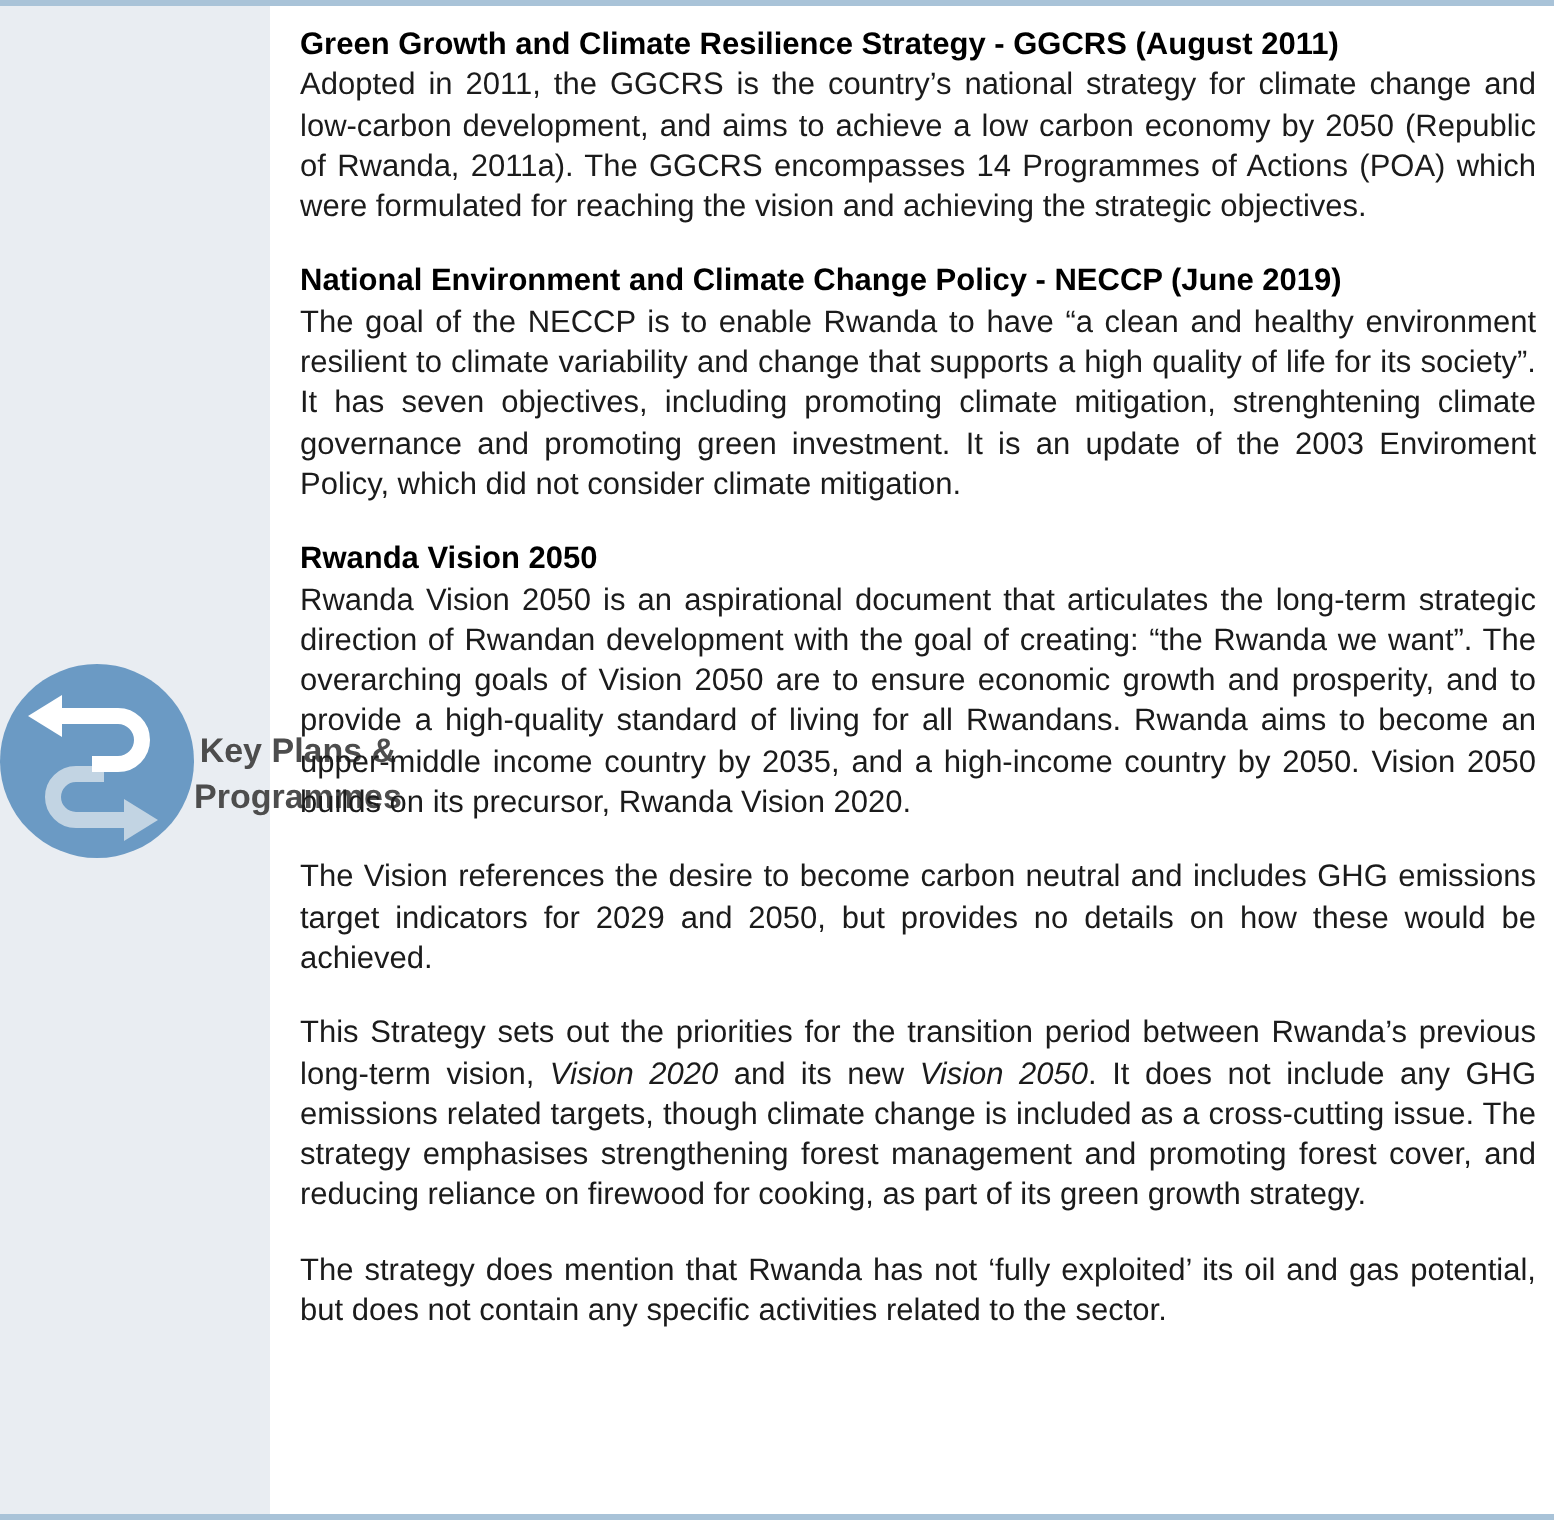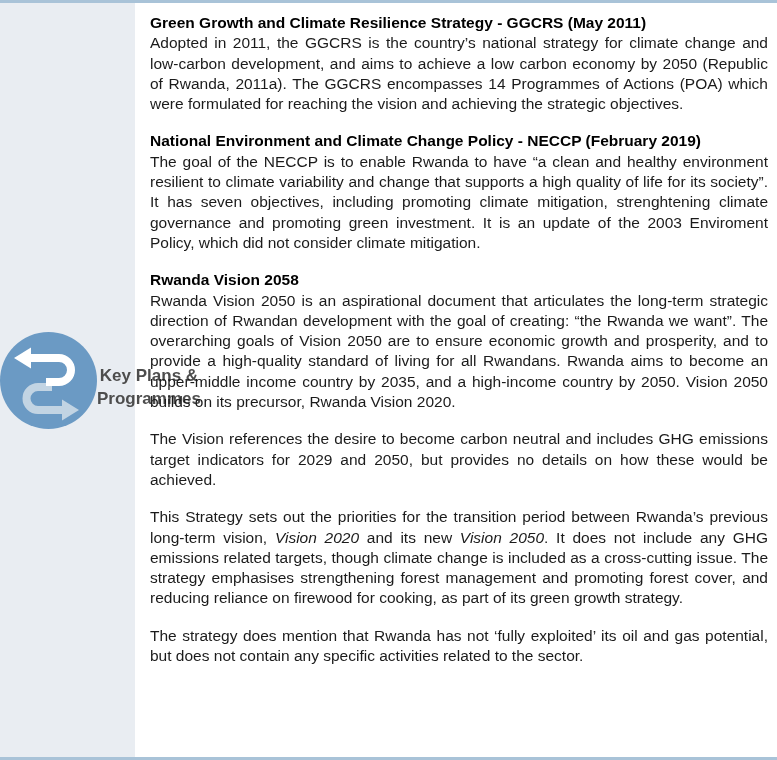--- a/index.html
+++ b/index.html
@@ -94,31 +94,31 @@
       </div>
       <div class="sidebar-label">
         <span>Key Plans &amp;</span><br>
         <span>Programmes</span>
       </div>
     </aside>
 
     <main class="content">
 
       <section>
-        <h2>Green Growth and Climate Resilience Strategy - GGCRS (May 2011)</h2>
+        <h2>Green Growth and Climate Resilience Strategy - GGCRS (August 2011)</h2>
         <p>Adopted in 2011, the GGCRS is the country’s national strategy for climate change and low-carbon development, and aims to achieve a low carbon economy by 2050 (Republic of Rwanda, 2011a). The GGCRS encompasses 14 Programmes of Actions (POA) which were formulated for reaching the vision and achieving the strategic objectives.</p>
       </section>
 
       <section>
-        <h2>National Environment and Climate Change Policy - NECCP (February 2019)</h2>
+        <h2>National Environment and Climate Change Policy - NECCP (June 2019)</h2>
         <p>The goal of the NECCP is to enable Rwanda to have “a clean and healthy environment resilient to climate variability and change that supports a high quality of life for its society”. It has seven objectives, including promoting climate mitigation, strenghtening climate governance and promoting green investment. It is an update of the 2003 Enviroment Policy, which did not consider climate mitigation.</p>
       </section>
 
       <section>
-        <h2>Rwanda Vision 2058</h2>
+        <h2>Rwanda Vision 2050</h2>
         <p>Rwanda Vision 2050 is an aspirational document that articulates the long-term strategic direction of Rwandan development with the goal of creating: “the Rwanda we want”. The overarching goals of Vision 2050 are to ensure economic growth and prosperity, and to provide a high-quality standard of living for all Rwandans. Rwanda aims to become an upper-middle income country by 2035, and a high-income country by 2050. Vision 2050 builds on its precursor, Rwanda Vision 2020.</p>
         <p>The Vision references the desire to become carbon neutral and includes GHG emissions target indicators for 2029 and 2050, but provides no details on how these would be achieved.</p>
       </section>
 
       <section>
         <p><span>This Strategy sets out the priorities for the transition period between Rwanda’s previous long-term vision, </span><em>Vision 2020</em><span> and its new </span><em>Vision 2050</em><span>. It does not include any GHG emissions related targets, though climate change is included as a cross-cutting issue. The strategy emphasises strengthening forest management and promoting forest cover, and reducing reliance on firewood for cooking, as part of its green growth strategy.</span></p>
         <p>The strategy does mention that Rwanda has not ‘fully exploited’ its oil and gas potential, but does not contain any specific activities related to the sector.</p>
       </section>
 
     </main>

